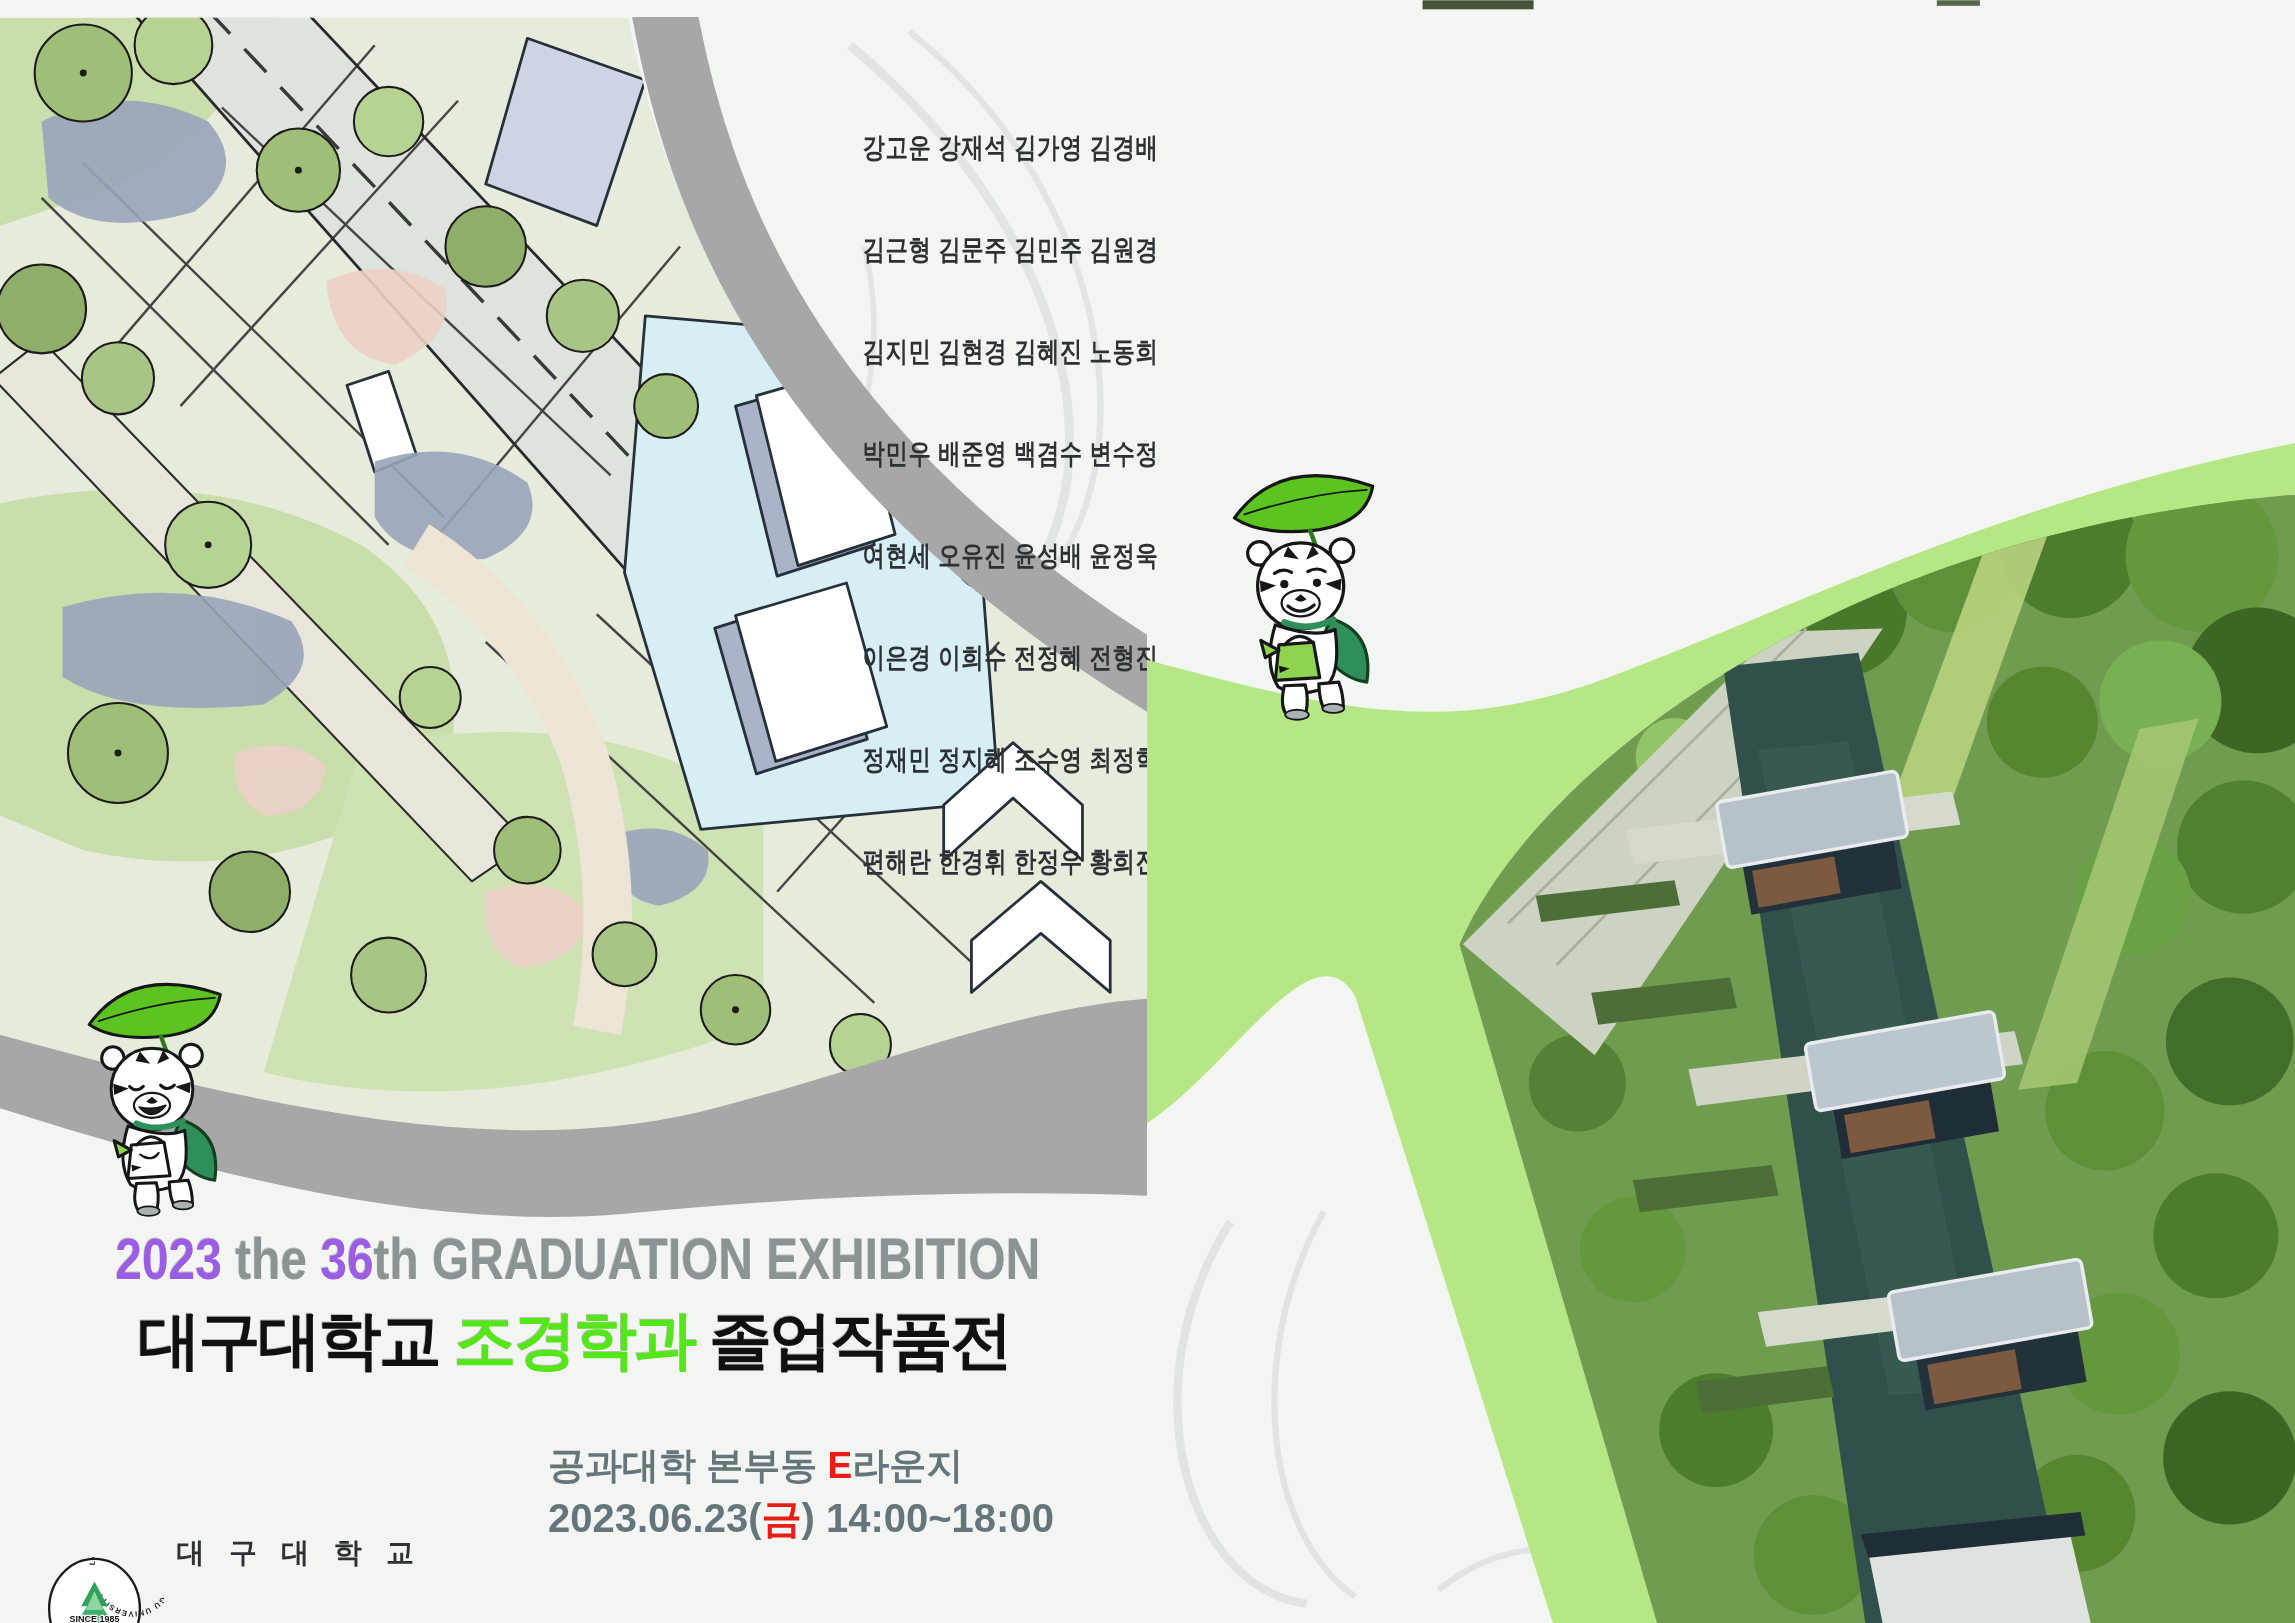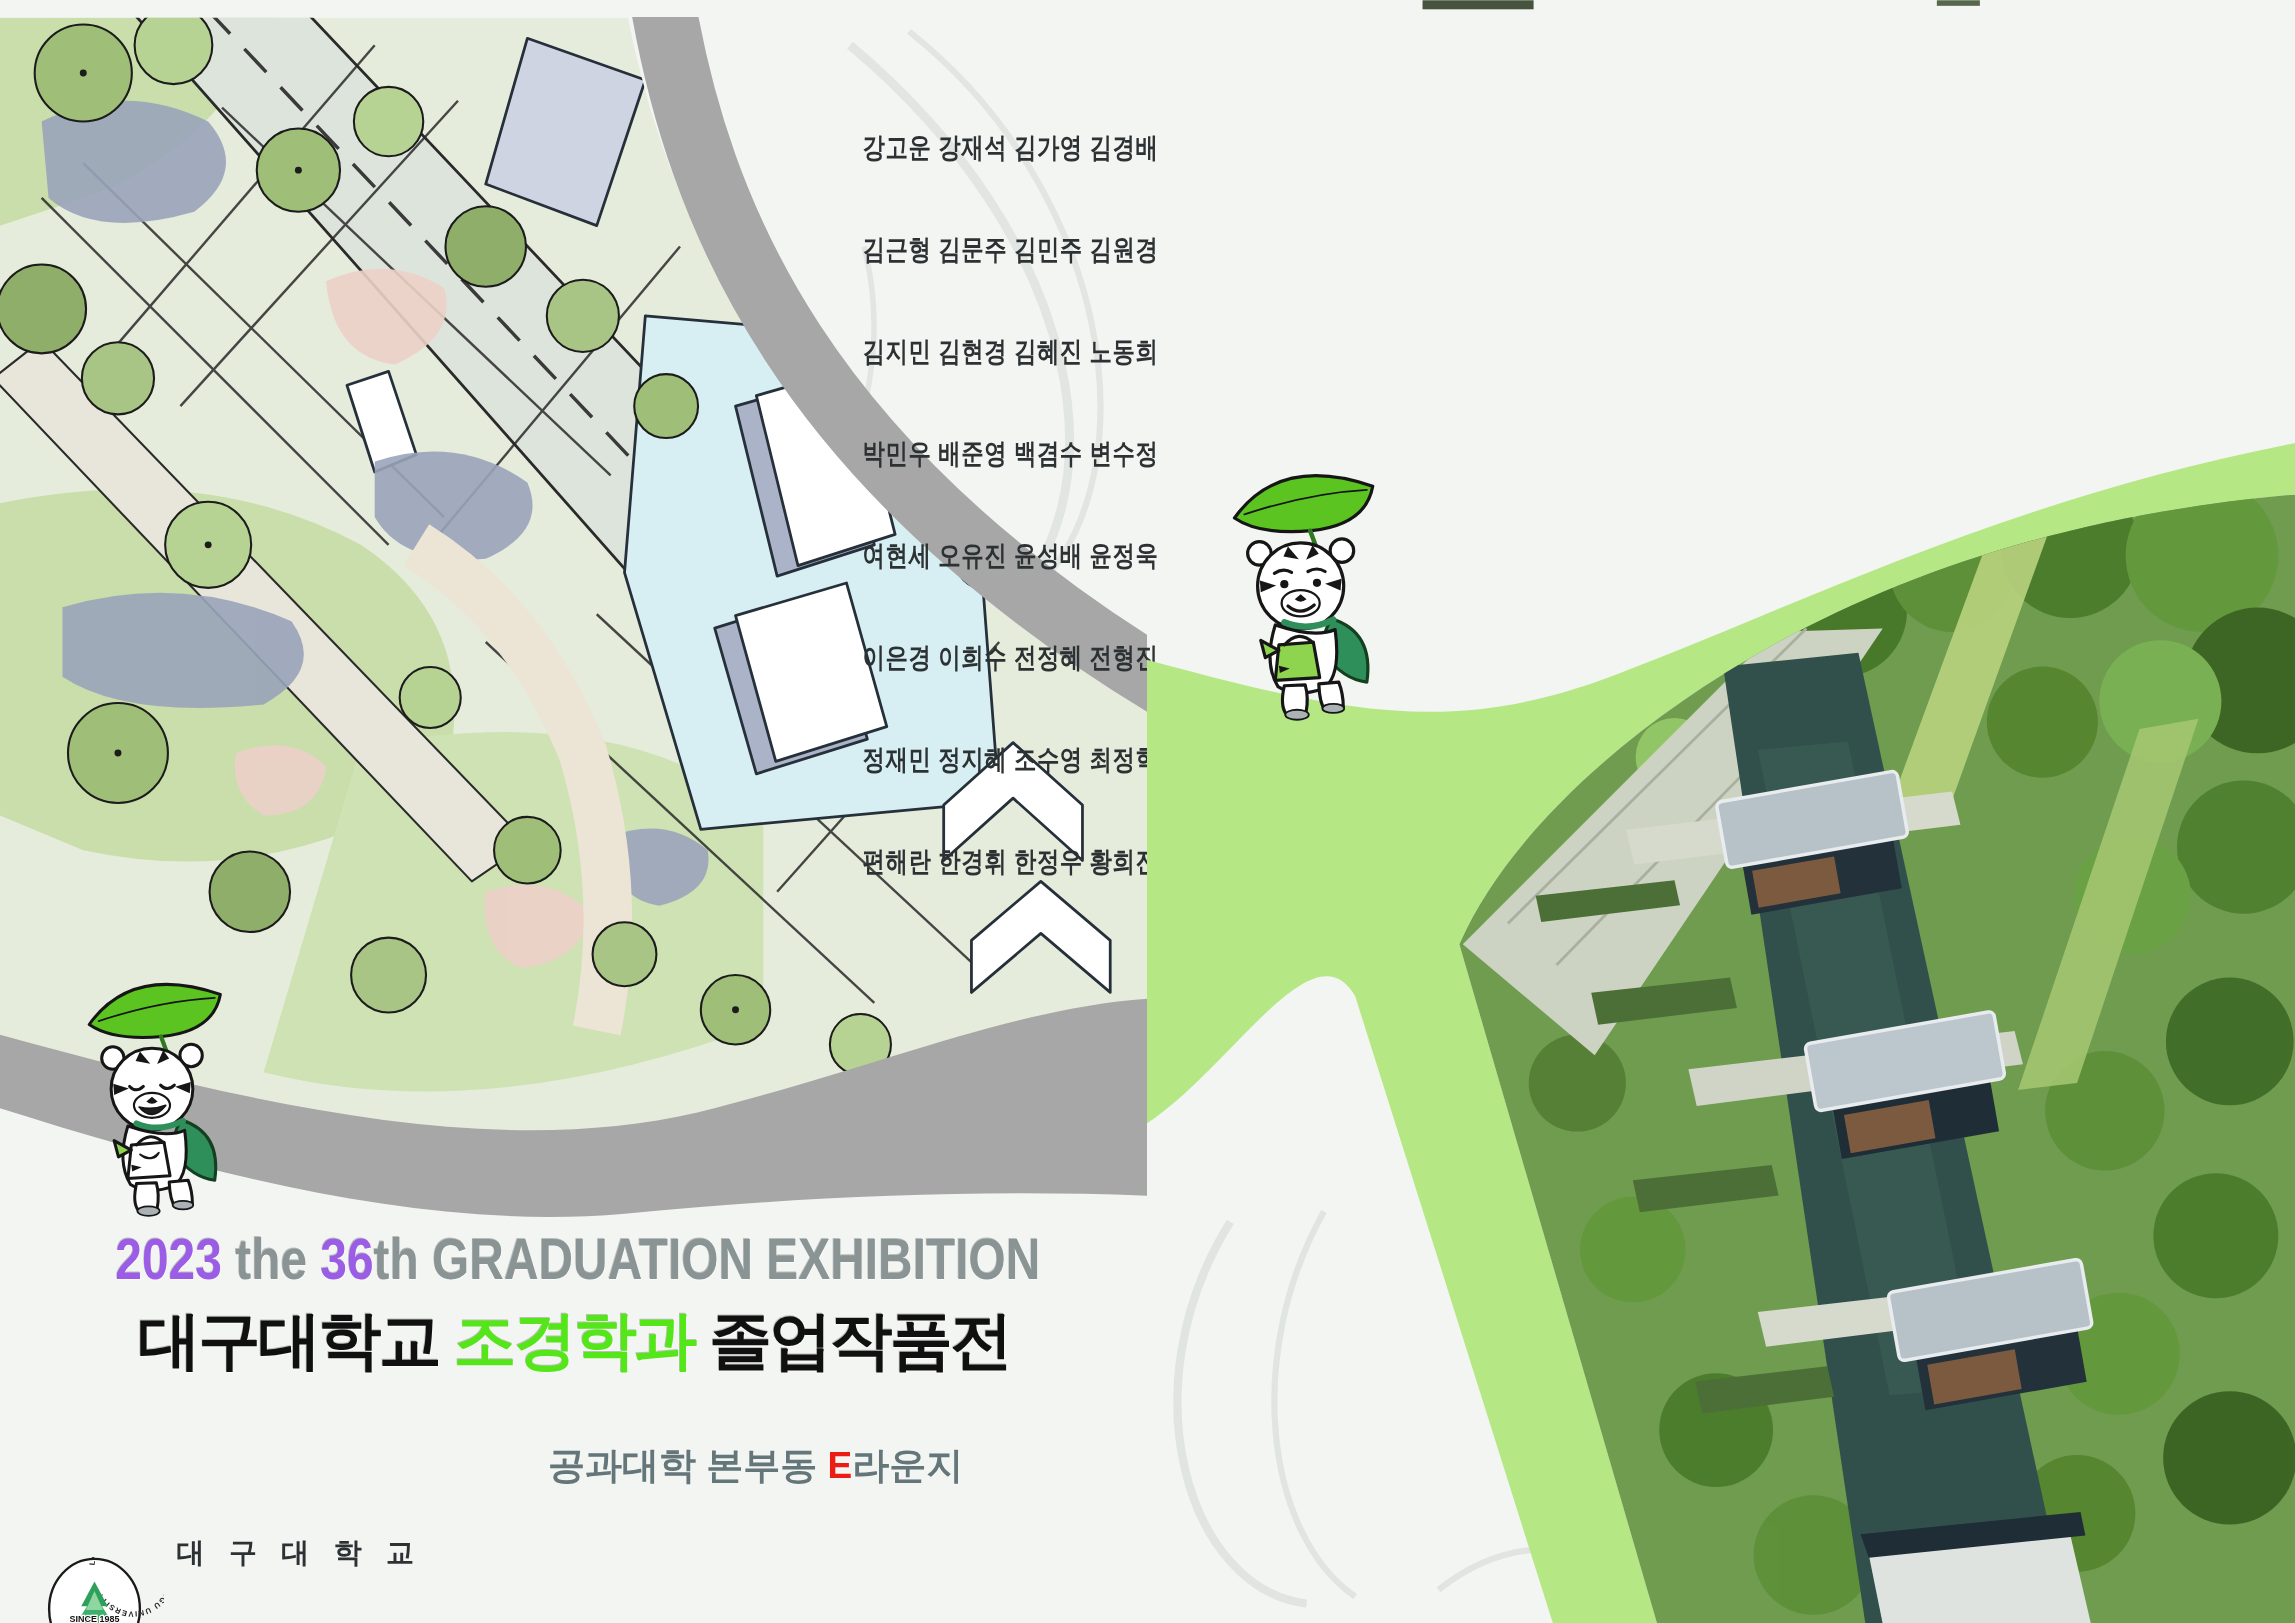--- a/index.html
+++ b/index.html
@@ -214,20 +214,21 @@
     <div class="abs title-en title-en-left sketchy">
       <span class="purple">2023</span><span class="gray"> the </span><span class="purple">36</span><span class="gray">th </span><span class="gray">GRADUATION EXHIBITION</span>
     </div>
 
     <div class="abs title-ko title-ko-left sketchy">
       <span>대구대학교 </span><span class="green">조경학과</span><span> 졸업작품전</span>
     </div>
 
     <div class="abs loc loc-left">
       <div class="line1"><span>공과대학 본부동 </span><span class="red">E</span><span>라운지</span></div>
+      <div class="line2"><span>2023.06.23(</span><span class="red">금</span><span>) 14:00~18:00</span></div>
     </div>
 
     <div class="abs logo logo-left">
       <svg width="139" height="104" viewBox="0 0 200 220">
         <ellipse cx="100" cy="110" rx="96" ry="106" fill="#ffffff" stroke="#1a1a1a" stroke-width="5"></ellipse>
         <defs>
             <path id="ringL" d="M100,18 a82,92 0 1 1 -0.01,0.2"></path>
           </defs>
         <text font-size="16" letter-spacing="2.5" fill="#222" font-weight="bold">
           <textPath href="#ringL">LANDSCAPE ARCHITECTURE DAEGU UNIVERSITY</textPath>

